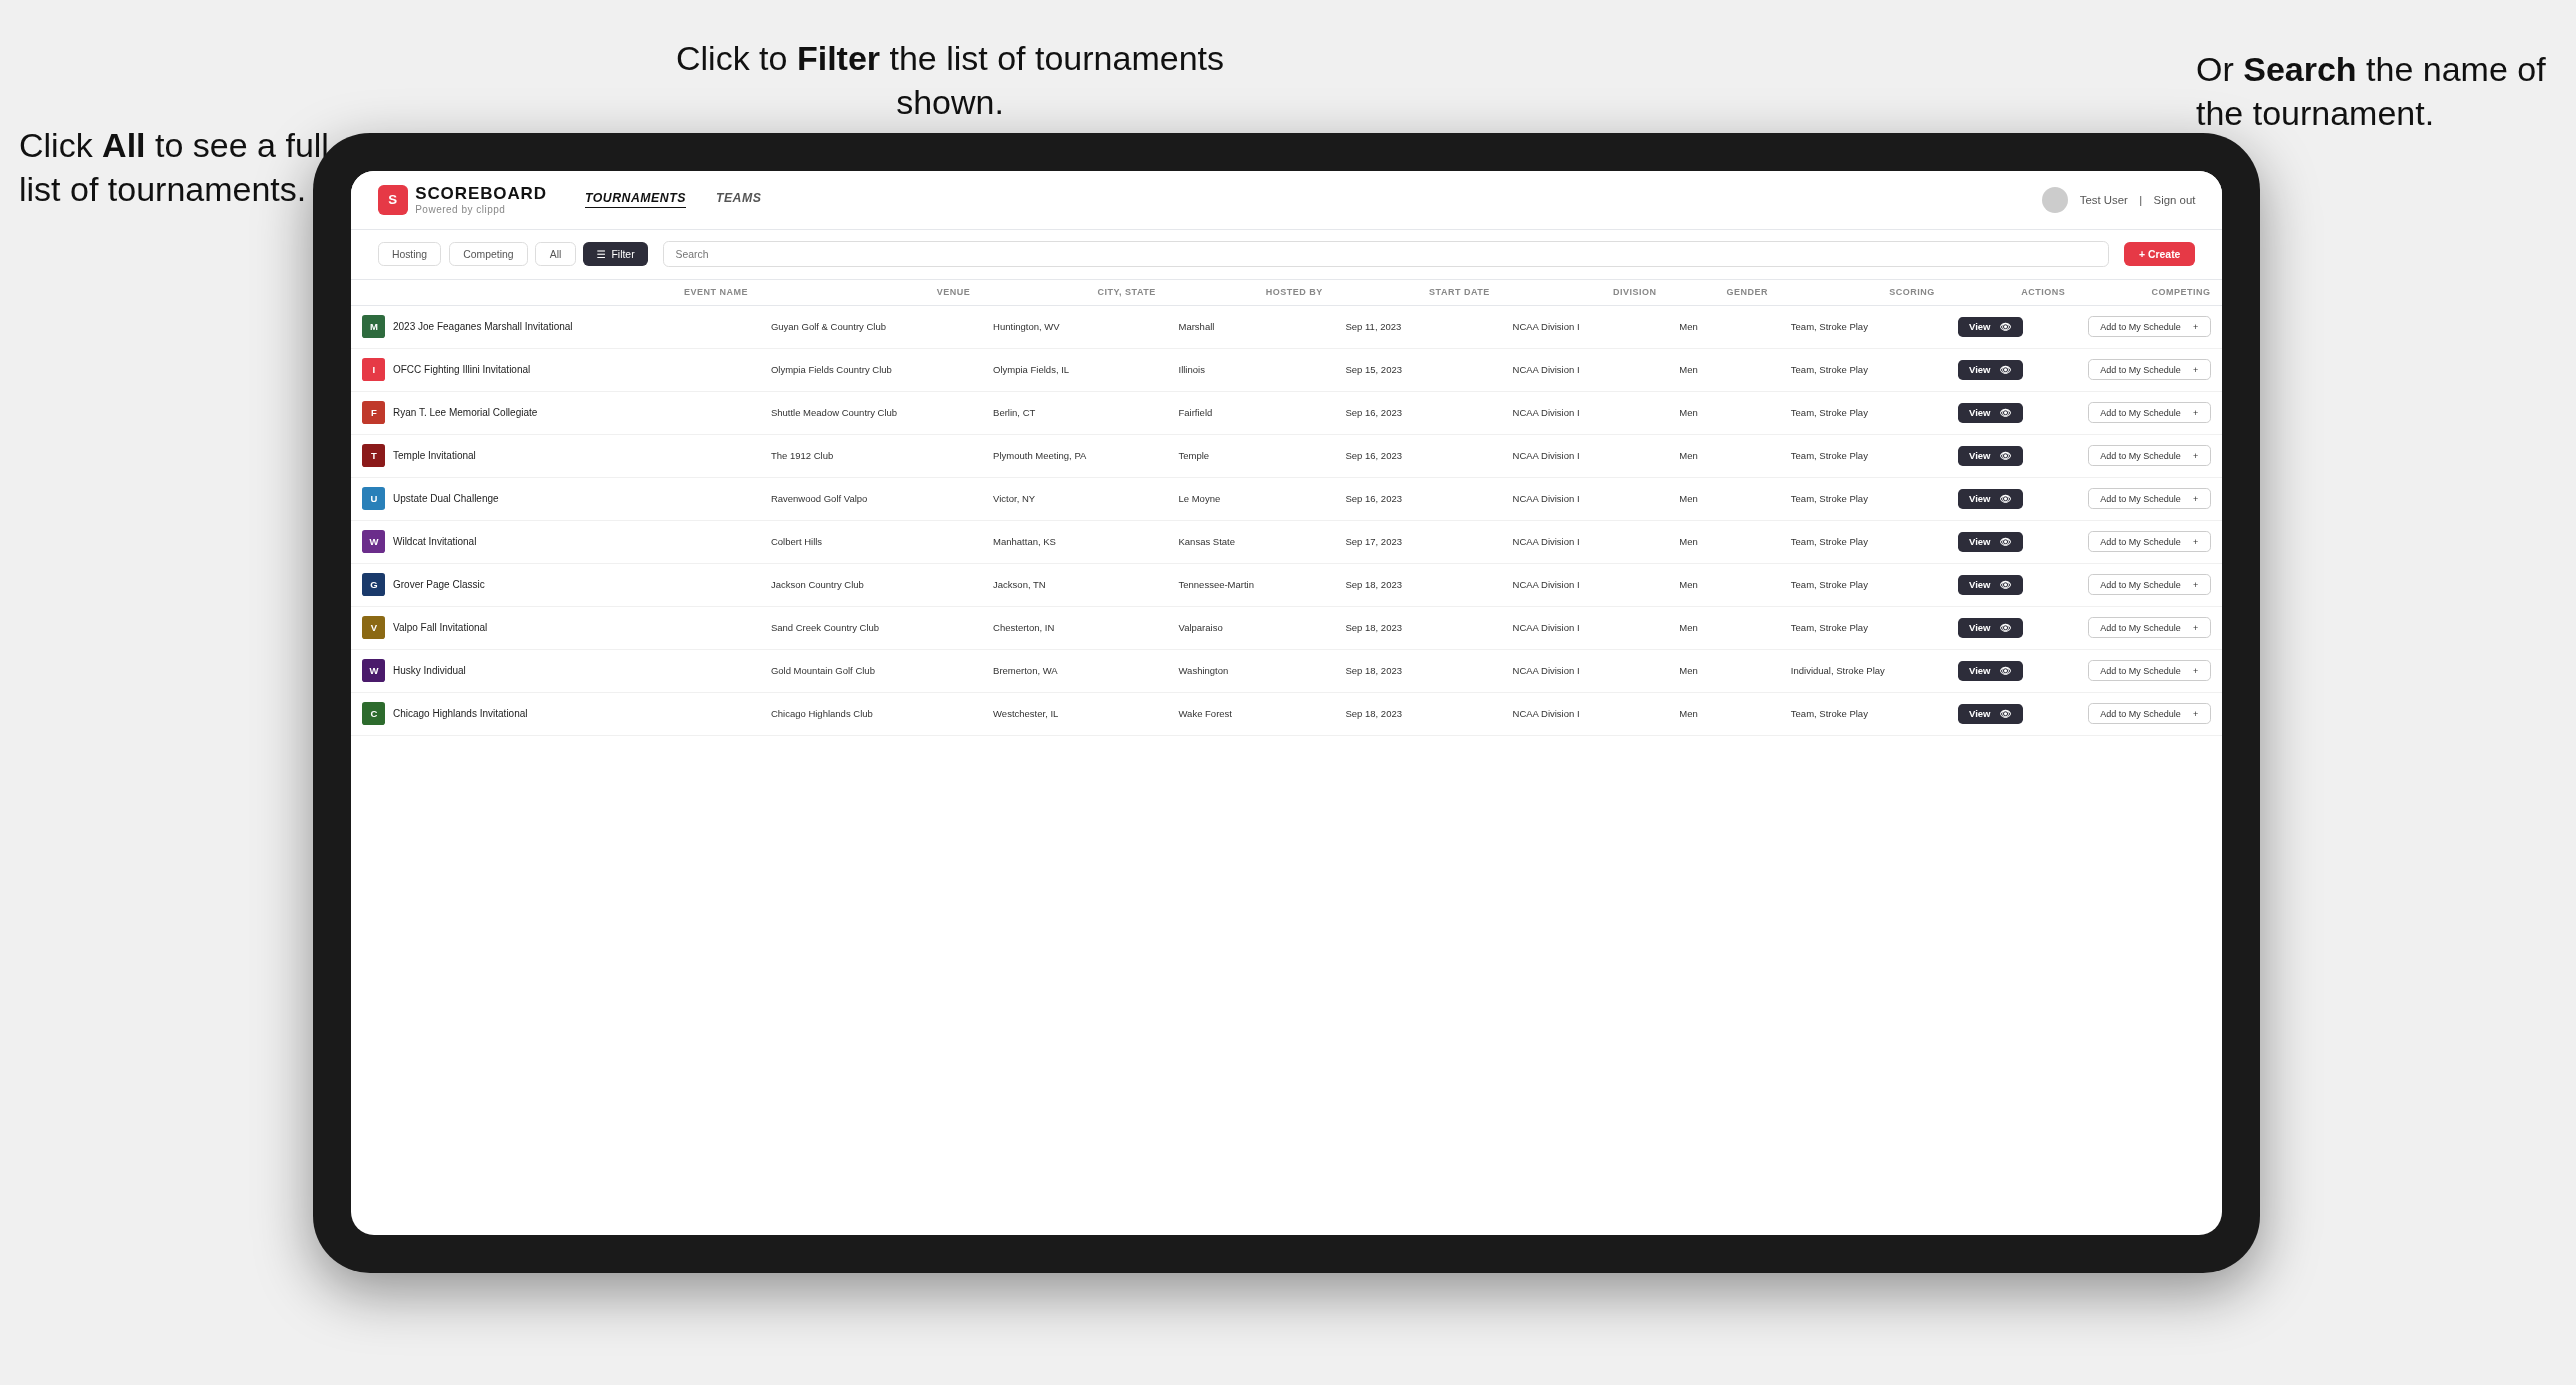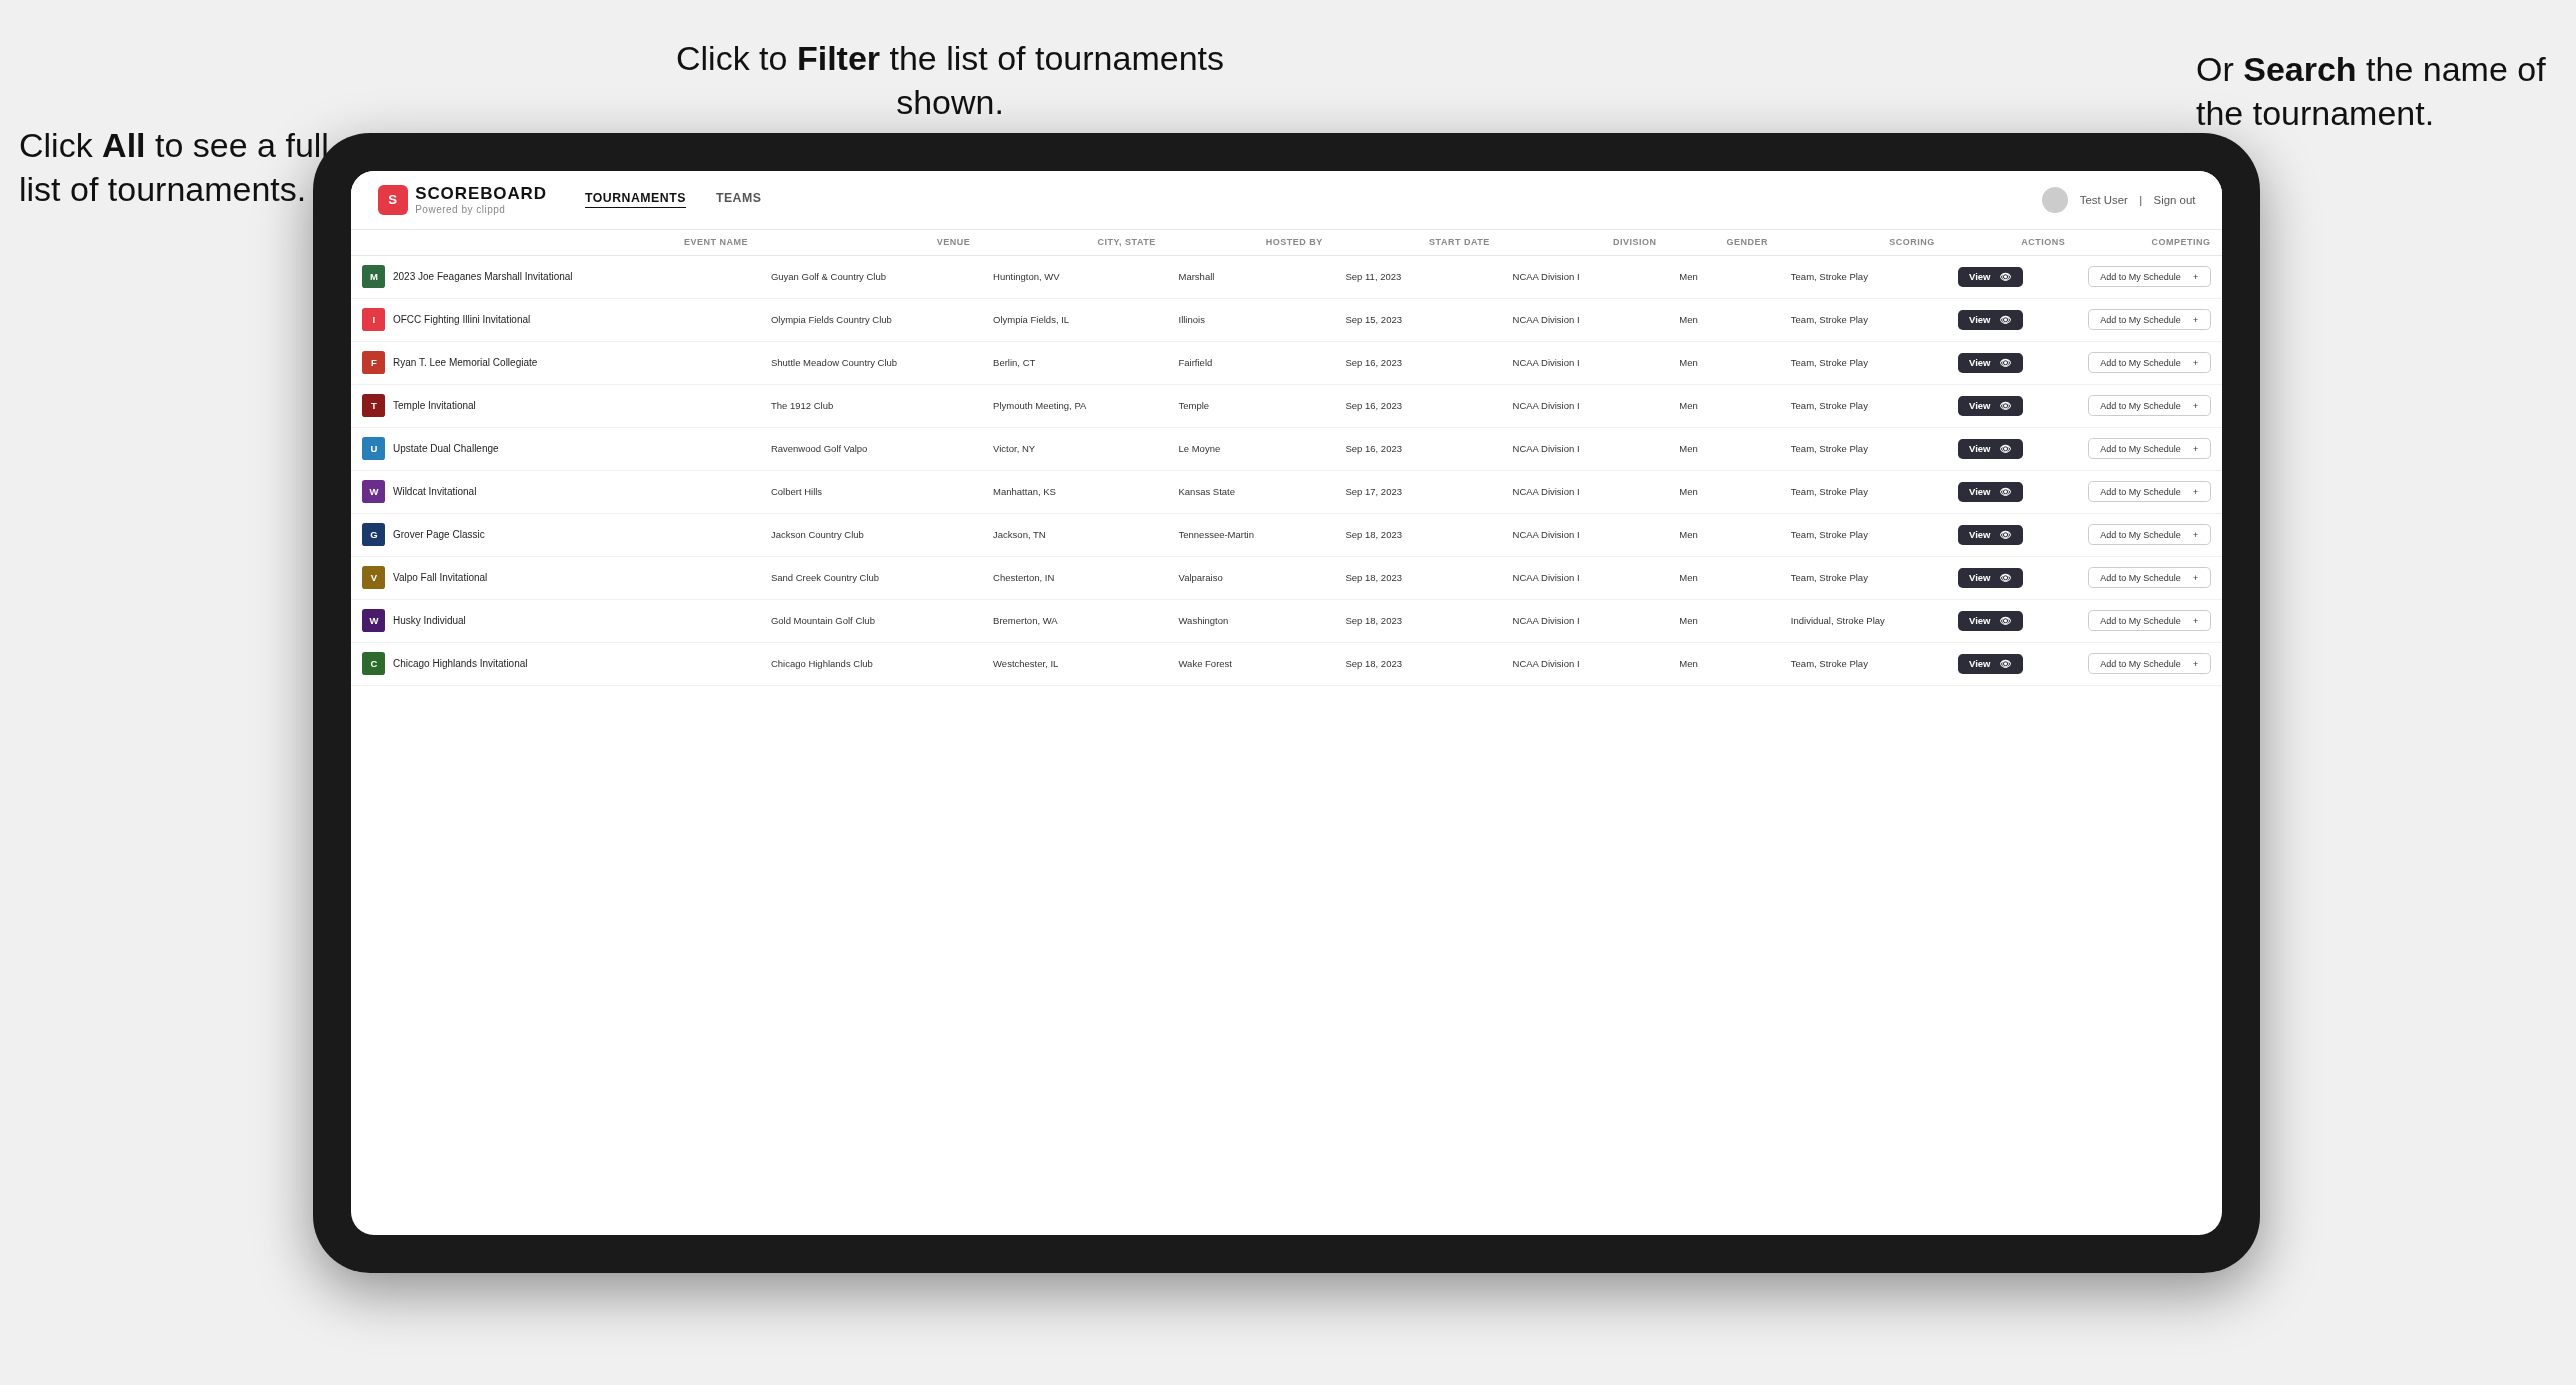--- a/index.html
+++ b/index.html
@@ -104,20 +104,21 @@
     }
 
     .nav-tab {
       font-size: 12.3px;
       font-weight: 600;
       color: #555;
       cursor: pointer;
       padding-bottom: 1.9px;
       text-transform: uppercase;
       letter-spacing: 0.5px;
+      font-style: italic;
     }
 
     .nav-tab.active {
       color: #111;
       border-bottom: 1.9px solid #111;
     }
 
     .header-right {
       display: flex;
       align-items: center;
@@ -357,20 +358,31 @@
         <span class="nav-tab">TEAMS</span>
       </div>
       <div class="header-right">
         <div class="user-avatar"></div>
         <span>Test User</span>
         <span>|</span>
         <span style="cursor:pointer;">Sign out</span>
       </div>
     </div>
 
+    <div class="toolbar">
+      <button class="filter-btn">Hosting</button>
+      <button class="filter-btn">Competing</button>
+      <button class="filter-btn">All</button>
+      <button class="filter-icon-btn">
+        <span>☰</span>
+        <span>Filter</span>
+      </button>
+      <input class="search-input" type="text" placeholder="Search" style="">
+      <button class="create-btn">+ Create</button>
+    </div>
 
     <div class="table-container">
       <table>
         <thead>
           <tr>
             <th class="col-event">EVENT NAME</th>
             <th class="col-venue">VENUE</th>
             <th class="col-city">CITY, STATE</th>
             <th class="col-hosted">HOSTED BY</th>
             <th class="col-start">START DATE</th>

